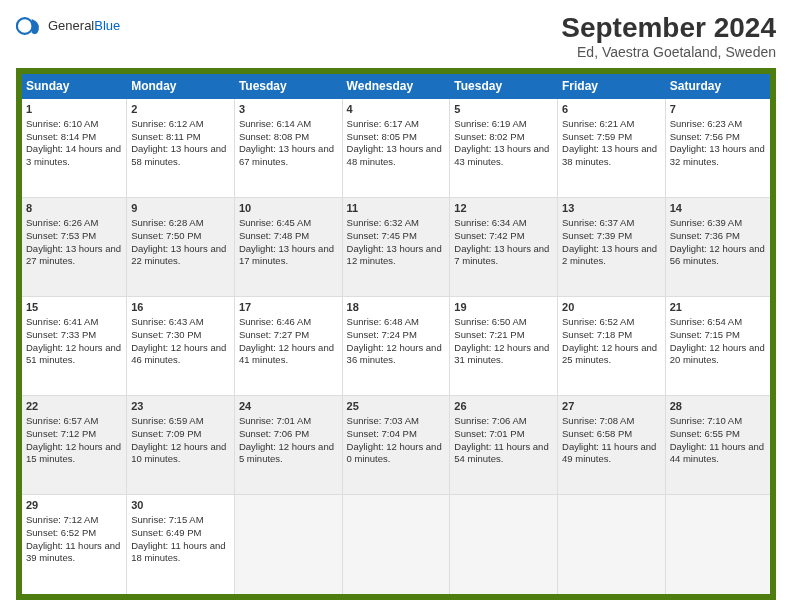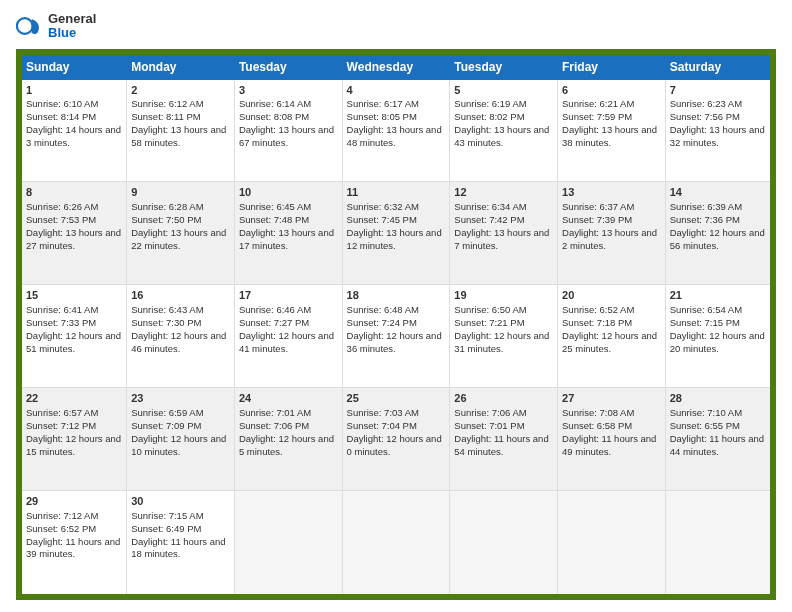--- a/index.html
+++ b/index.html
@@ -23,23 +23,23 @@
       justify-content: space-between;
       margin-bottom: 8px;
     }
     .logo {
       display: flex;
       align-items: center;
       gap: 4px;
     }
     .logo-text {
       display: flex;
-      flex-direction: column;
+      flex-direction: row;
       font-size: 13px;
-      font-weight: bold;
+      font-weight: normal;
       line-height: 1.1;
     }
     .logo-text span:first-child { color: #333; }
     .logo-text span:last-child { color: #0066cc; }
     .logo-icon {
       width: 28px;
       height: 28px;
     }
     .title-section {
       text-align: right;
@@ -100,20 +100,24 @@
     <div class="logo">
       <svg class="logo-icon" viewBox="0 0 32 32" xmlns="http://www.w3.org/2000/svg">
         <circle cx="10" cy="16" r="9" fill="none" stroke="#1a6fbe" stroke-width="2.5"></circle>
         <path d="M18 8 Q28 12 26 20 Q24 28 18 24 Z" fill="#1a6fbe"></path>
       </svg>
       <div class="logo-text">
         <span>General</span>
         <span>Blue</span>
       </div>
     </div>
+    <div class="title-section">
+      <h1>September 2024</h1>
+      <h2>Ed, Vaestra Goetaland, Sweden</h2>
+    </div>
   </div>
 
   <table class="calendar">
     <thead>
       <tr>
         <th>Sunday</th>
         <th>Monday</th>
         <th>Tuesday</th>
         <th>Wednesday</th>
         <th>Tuesday</th>

